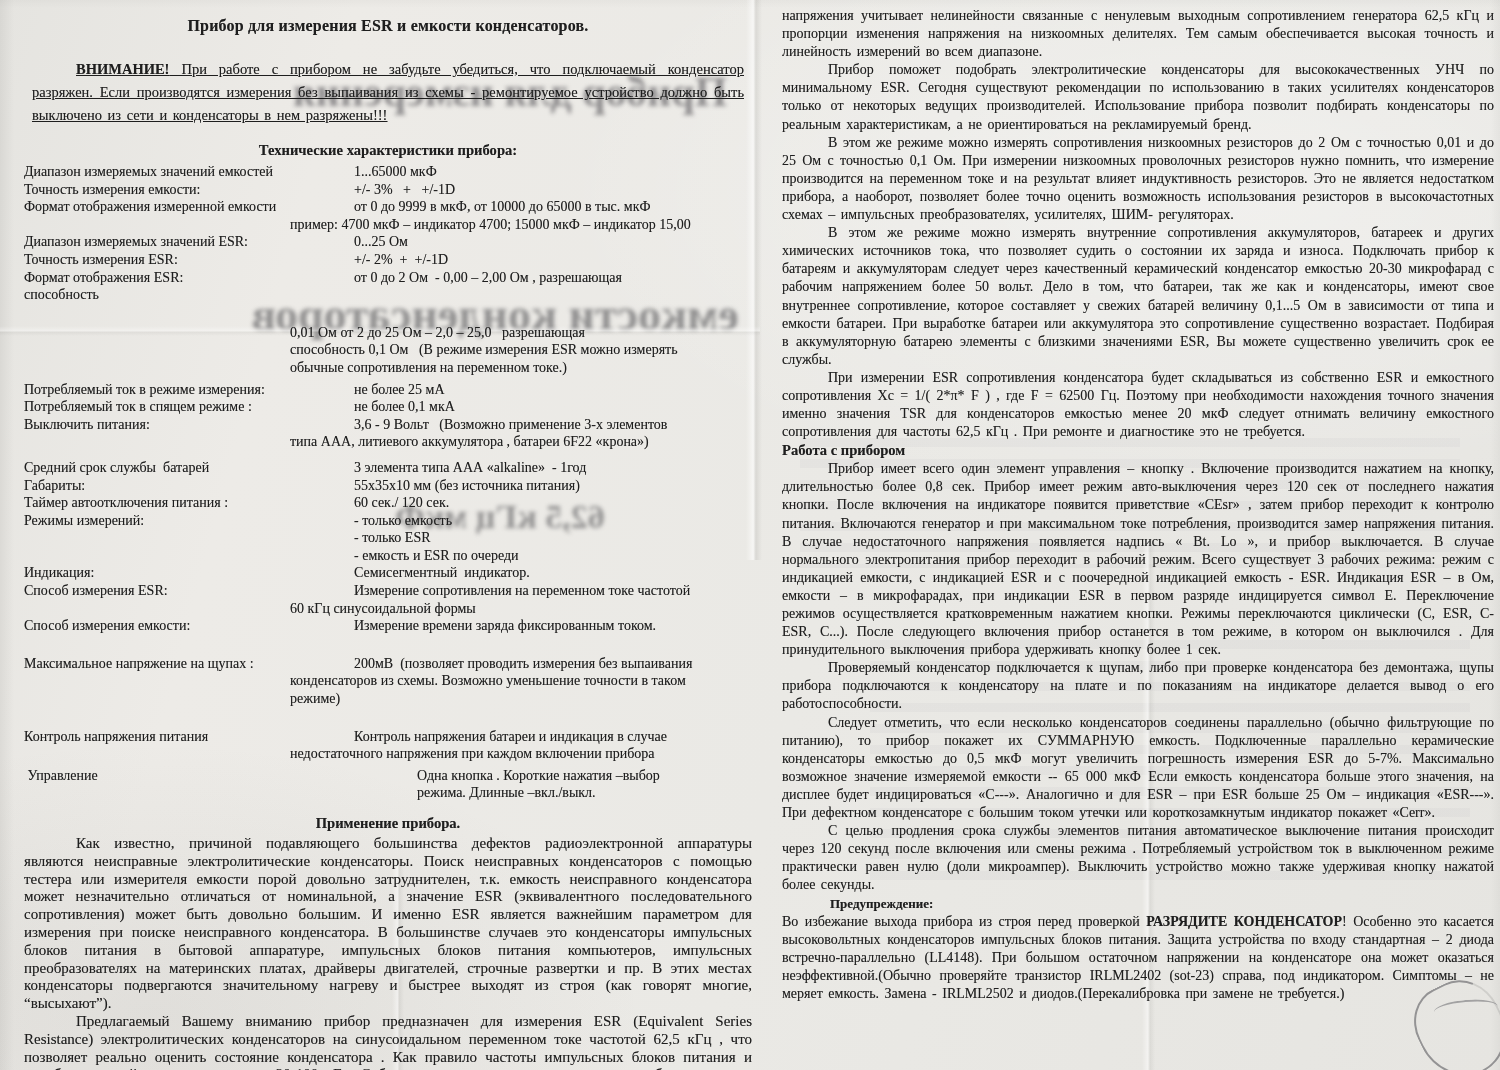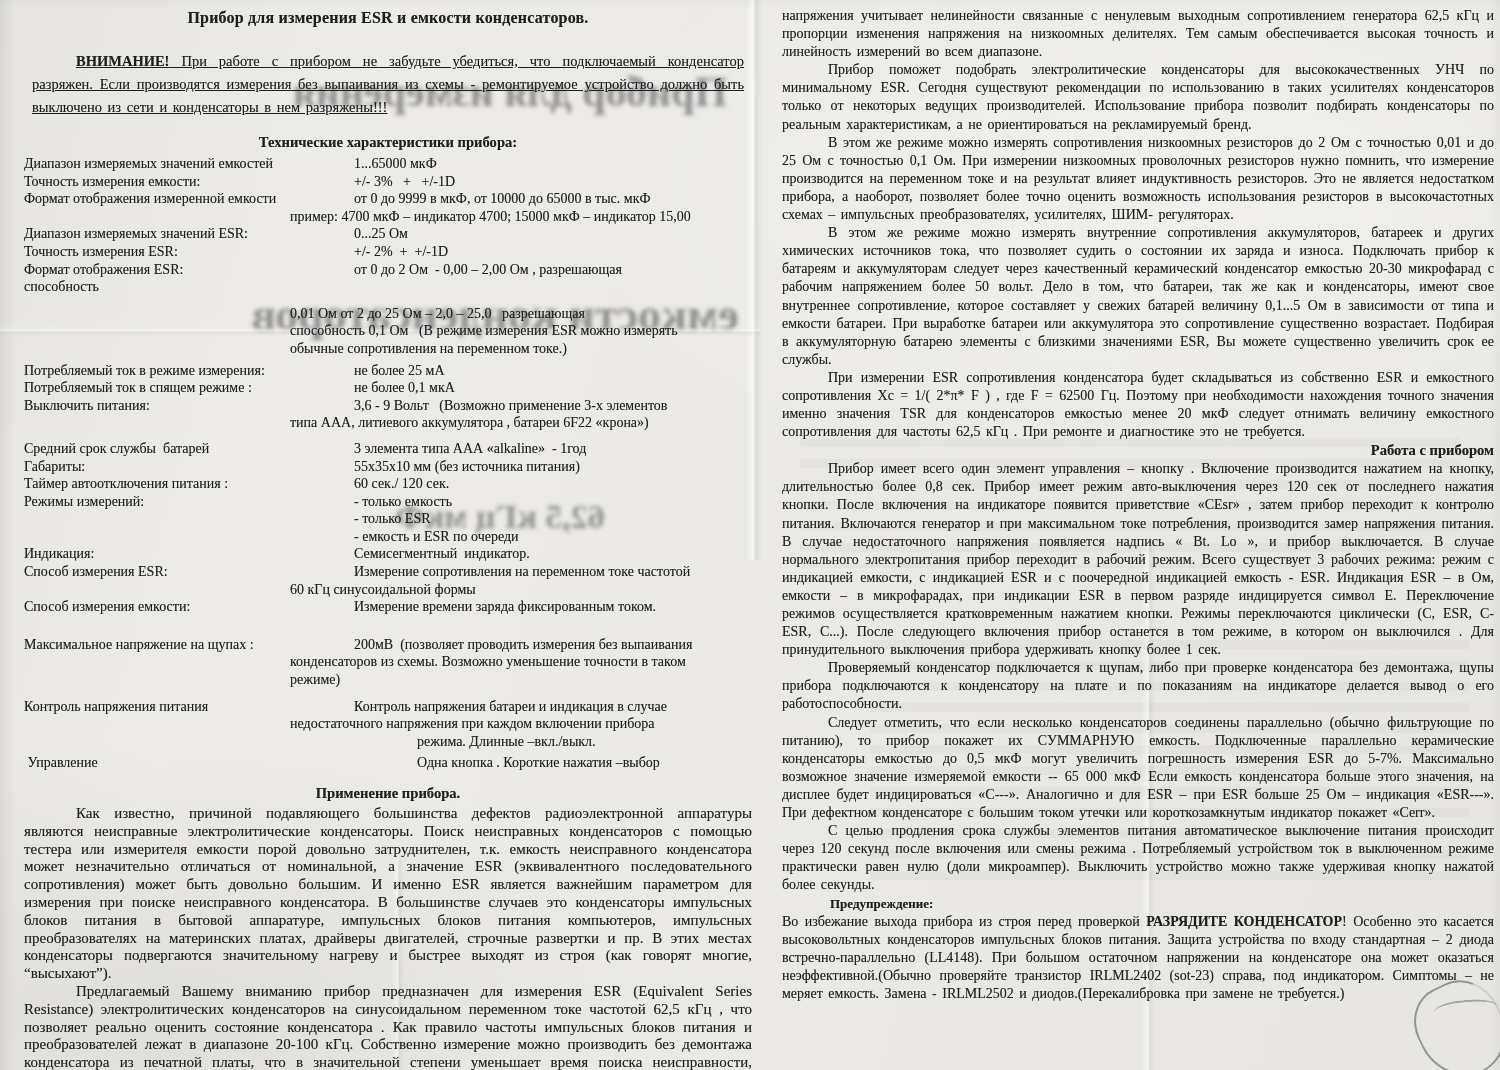--- a/index.html
+++ b/index.html
@@ -39,37 +39,37 @@
   
   .pen-ellipse{position:absolute;left:1413px;top:986px;width:92px;height:82px;
     border:2.5px solid rgba(80,80,86,.55);border-radius:48% 52% 56% 44%;
     border-top-color:rgba(80,80,86,.15);transform:rotate(64deg);}
   .pen-tail{position:absolute;left:1434px;top:1000px;width:64px;height:16px;
     border-top:2px solid rgba(80,80,86,.45);border-radius:50%;transform:rotate(-5deg);}
   
   .col{position:absolute;top:0;}
   .col.left{left:24px;width:728px;}
   .col.right{left:782px;width:712px;}
-  .title{text-align:center;font-weight:bold;font-size:16px;padding-top:9px;margin:0;letter-spacing:.2px;}
+  .title{text-align:center;font-weight:bold;font-size:16px;padding-top:9px;margin:8px;letter-spacing:.2px;}
   .warn-p{margin:23px 8px 0;font-size:14.5px;line-height:23px;text-align:justify;text-indent:44px;word-spacing:2px;text-decoration:underline;}
   .sec-h{font-size:14.6px;text-align:center;font-weight:bold;margin:13px 0 3px;line-height:20px;}
   .specs{font-size:14px;line-height:17.6px;}
   .srow{white-space:pre;}
   .slab{display:inline-block;width:330px;white-space:pre;}
   .sval{white-space:pre;}
   .cmid{padding-left:266px;}
   .cval{padding-left:330px;}
   .cdeep{padding-left:393px;}
-  .g4{margin-top:4px;} .g6{margin-top:9px;} .g8{margin-top:8px;} .g20{margin-top:20px;}
+  .g4{margin-top:4px;} .g6{margin-top:20px;} .g8{margin-top:8px;} .g20{margin-top:20px;}
   .app-h{margin:11px 0 2px;}
   .para{font-size:15px;line-height:17.8px;text-align:justify;text-indent:52px;word-spacing:2.2px;margin:0;}
   .col.right .rp{font-size:14px;line-height:18.1px;text-align:justify;text-indent:46px;word-spacing:2px;margin:0;padding-top:0;}
   .col.right .rp.noind{text-indent:0;}
   .col.right{padding-top:7px;}
-  .work-h{font-size:14.6px;text-align:right;font-weight:bold;margin:0;line-height:19px;}
+  .work-h{font-size:14.6px;text-align:left;font-weight:bold;margin:0;line-height:19px;}
   .warnsec-h{font-weight:bold;font-size:13px;padding-left:48px;margin:0;line-height:18px;}
 </style>
 </head>
 <body>
 
 <div class="page">
 
   <div class="ghost g1">Прибор для измерения</div>
   <div class="ghost g2">емкости конденсаторов</div>
   <div class="ghost g3">62,5 кГц мкФ</div>
@@ -111,22 +111,22 @@
       <div class="srow cval">- емкость и ESR по очереди</div>
       <div class="srow"><span class="slab">Индикация:</span><span class="sval">Семисегментный  индикатор.</span></div>
       <div class="srow"><span class="slab">Способ измерения ESR:</span><span class="sval">Измерение сопротивления на переменном токе частотой</span></div>
       <div class="srow cmid">60 кГц синусоидальной формы</div>
       <div class="srow"><span class="slab">Способ измерения емкости:</span><span class="sval">Измерение времени заряда фиксированным током.</span></div>
       <div class="srow g20"><span class="slab">Максимальное напряжение на щупах :</span><span class="sval">200мВ  (позволяет проводить измерения без выпаивания</span></div>
       <div class="srow cmid">конденсаторов из схемы. Возможно уменьшение точности в таком</div>
       <div class="srow cmid">режиме)</div>
       <div class="srow g6"><span class="slab">Контроль напряжения питания</span><span class="sval">Контроль напряжения батареи и индикация в случае</span></div>
       <div class="srow cmid">недостаточного напряжения при каждом включении прибора</div>
+      <div class="srow g4"><span class="slab"> Управление</span><span class="sval" style="padding-left:63px">Одна кнопка . Короткие нажатия –выбор</span></div>
       <div class="srow cdeep">режима. Длинные –вкл./выкл.</div>
-      <div class="srow g4"><span class="slab"> Управление</span><span class="sval" style="padding-left:63px">Одна кнопка . Короткие нажатия –выбор</span></div>
     </div>
 
     <h2 class="sec-h app-h">Применение прибора.</h2>
     <p class="para">Как известно, причиной подавляющего большинства дефектов радиоэлектронной аппаратуры являются неисправные электролитические конденсаторы. Поиск неисправных конденсаторов с помощью тестера или измерителя емкости порой довольно затруднителен, т.к. емкость неисправного конденсатора может незначительно отличаться от номинальной, а значение ESR (эквивалентного последовательного сопротивления) может быть довольно большим. И именно ESR является важнейшим параметром для измерения при поиске неисправного конденсатора. В большинстве случаев это конденсаторы импульсных блоков питания в бытовой аппаратуре, импульсных блоков питания компьютеров, импульсных преобразователях на материнских платах, драйверы двигателей, строчные развертки и пр. В этих местах конденсаторы  подвергаются значительному нагреву и быстрее выходят из строя (как говорят многие, “высыхают”).</p>
     <p class="para">Предлагаемый  Вашему  вниманию прибор предназначен для измерения ESR (Equivalent Series Resistance) электролитических конденсаторов на синусоидальном переменном токе частотой 62,5 кГц , что позволяет реально оценить состояние конденсатора . Как правило частоты импульсных блоков питания и преобразователей лежат в диапазоне 20-100 кГц. Собственно измерение можно производить  без демонтажа конденсатора  из печатной платы, что в значительной степени уменьшает время поиска неисправности, повышает качественные показатели ремонта аппаратуры. Благодаря низкому измерительному напряжению точность измерений без демонтажа практически не страдает. Алгоритм расчета ESR на базе измеренного</p>
   </div>
 
   <div class="col right">
     <p class="rp noind">напряжения учитывает нелинейности связанные с ненулевым выходным сопротивлением генератора 62,5 кГц и пропорции изменения напряжения на низкоомных делителях. Тем самым обеспечивается высокая точность и линейность измерений во всем диапазоне.</p>
     <p class="rp">Прибор поможет подобрать электролитические конденсаторы для высококачественных УНЧ по минимальному ESR. Сегодня существуют рекомендации по использованию в таких усилителях конденсаторов только от некоторых ведущих производителей. Использование прибора позволит подбирать конденсаторы по реальным характеристикам, а не ориентироваться на рекламируемый бренд.</p>

